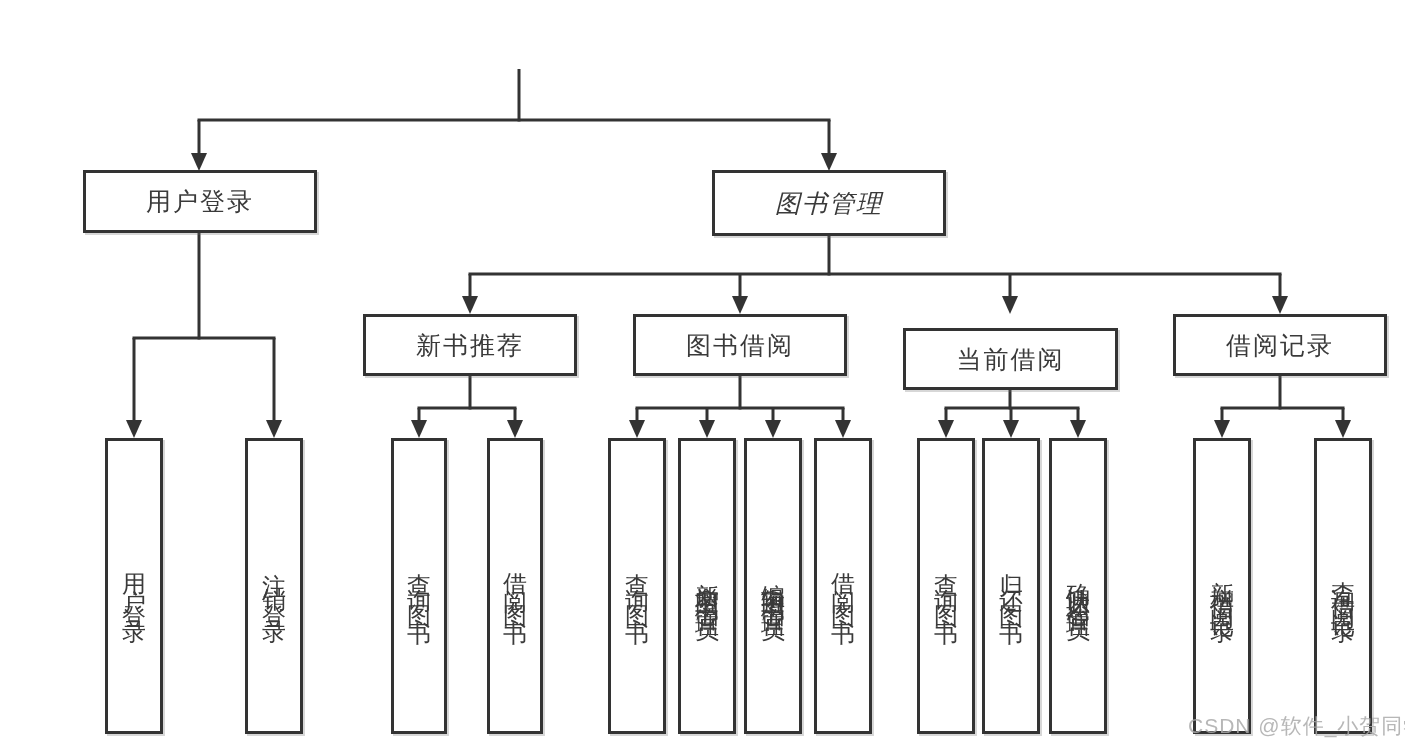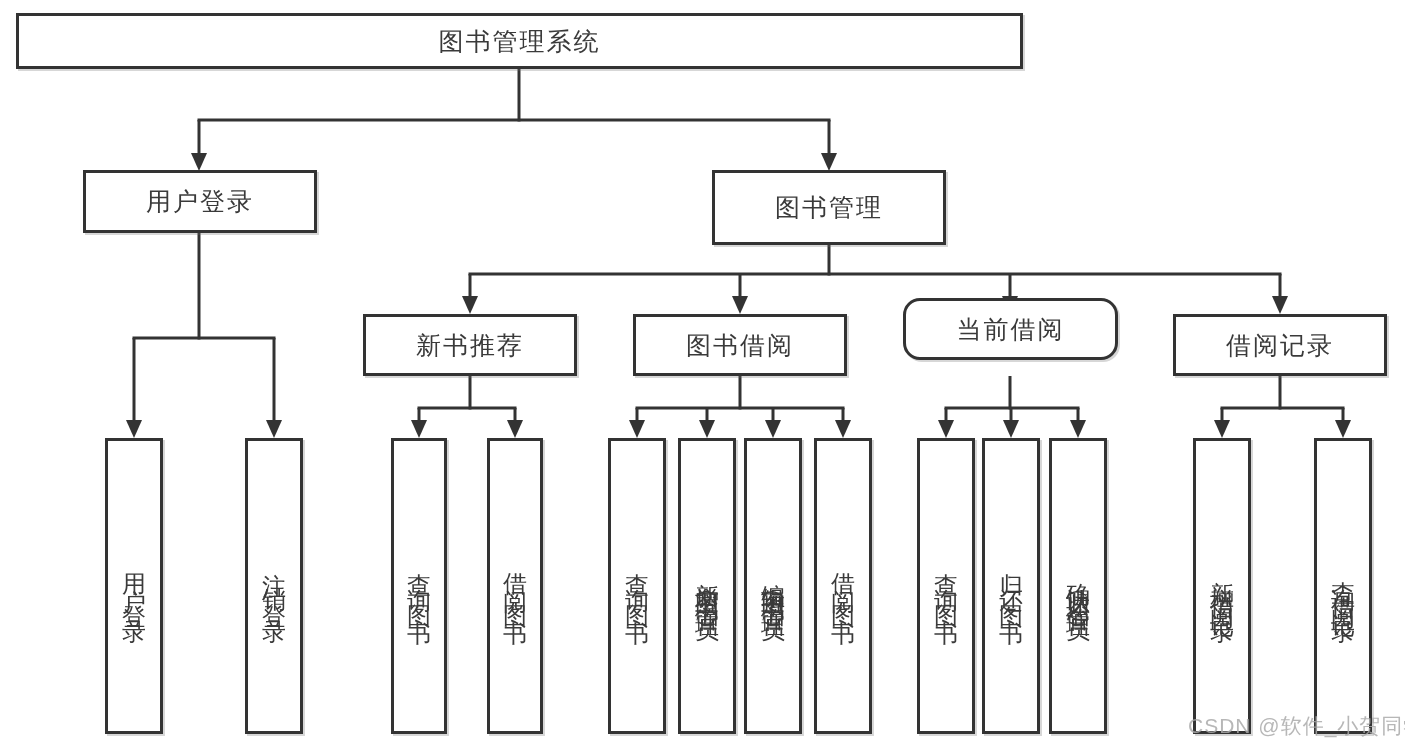--- a/index.html
+++ b/index.html
@@ -144,38 +144,35 @@
       <polygon points="765,420 781,420 773,438"></polygon>
       <polygon points="835,420 851,420 843,438"></polygon>
       <polygon points="938,420 954,420 946,438"></polygon>
       <polygon points="1003,420 1019,420 1011,438"></polygon>
       <polygon points="1070,420 1086,420 1078,438"></polygon>
       <polygon points="1214,420 1230,420 1222,438"></polygon>
       <polygon points="1335,420 1351,420 1343,438"></polygon>
     </g>
   </svg>
 
-  <div class="node" style="left:16px; top:13px; width:1007px; height:56px;">
-    <span class="hlabel">图书管理系统</span>
-  </div>
 
   <div class="node" style="left:83px; top:170px; width:234px; height:63px;">
     <span class="hlabel">用户登录</span>
   </div>
-  <div class="node" style="left:712px; top:170px; width:234px; height:75px;">
+  <div class="node" style="left:712px; top:170px; width:234px; height:66px;font-style:italic;">
     <span class="hlabel">图书管理</span>
   </div>
 
   <div class="node" style="left:363px; top:314px; width:214px; height:62px;">
     <span class="hlabel">新书推荐</span>
   </div>
   <div class="node" style="left:633px; top:314px; width:214px; height:62px;font-family:Liberation Serif, serif;">
     <span class="hlabel">图书借阅</span>
   </div>
-  <div class="node" style="left:903px; top:298px; width:215px; height:62px;border-radius:17px;">
+  <div class="node" style="left:903px; top:328px; width:215px; height:62px;">
     <span class="hlabel">当前借阅</span>
   </div>
   <div class="node" style="left:1173px; top:314px; width:214px; height:62px;">
     <span class="hlabel">借阅记录</span>
   </div>
 
   <div class="vnode loose" style="left:105px; width:58px;">
     <span class="vlabel">用户登录</span>
   </div>
   <div class="vnode loose" style="left:245px; width:58px;">

